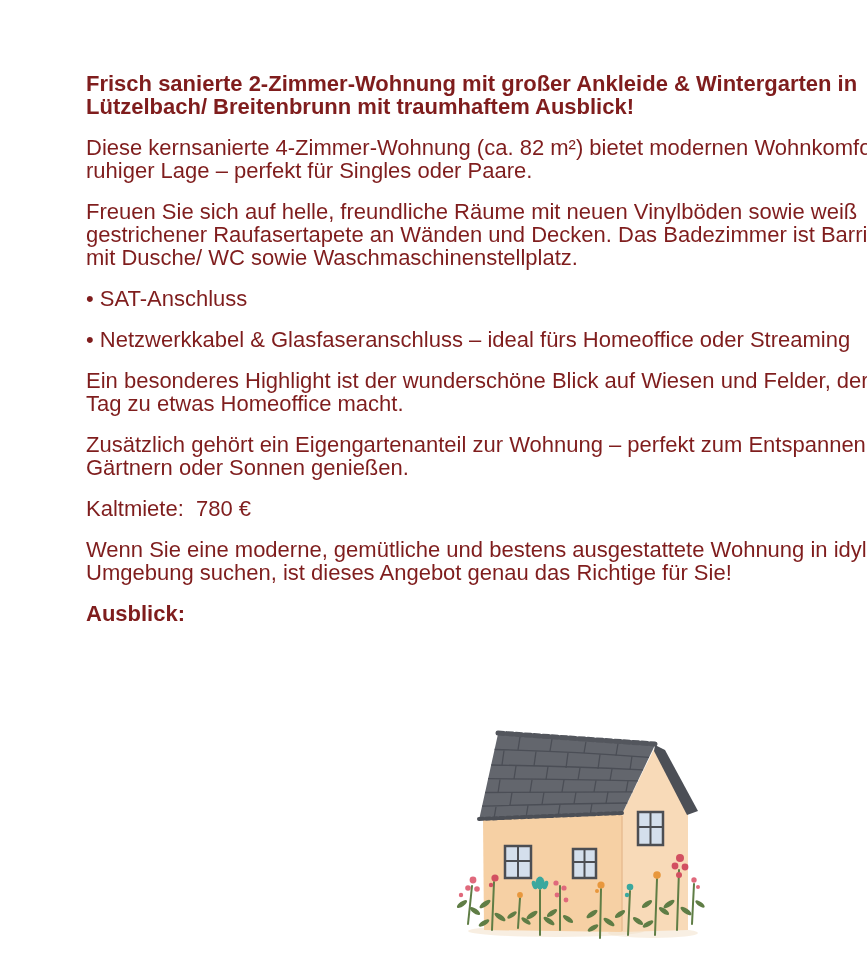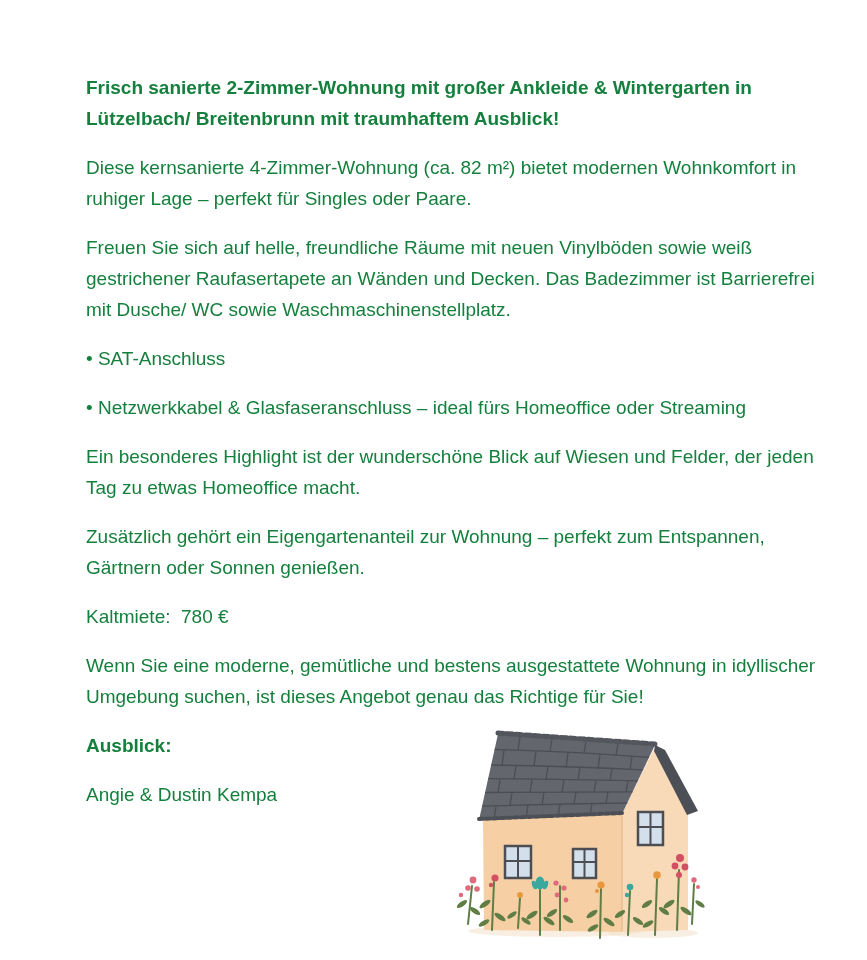--- a/index.html
+++ b/index.html
@@ -10,26 +10,26 @@
     color: #222222;
     position: relative;
     overflow: hidden;
   }
   .doc {
     position: absolute;
     left: 86px; top: 72px;
     width: 760px;
   }
   .block {
-    font-size: 19px;
-    line-height: 31px;
+    font-size: 22px;
+    line-height: 23px;
     margin: 0 0 18px 0;
     white-space: pre;      
     font-weight: normal;
-    color: #15803d;
+    color: #7f1d1d;
   }
   .bold { font-weight: bold; }
   .email {
     text-decoration: underline;
     color: inherit;
     cursor: pointer;
   }
   .house {
     position: absolute;
     left: 448px; top: 718px;
@@ -52,21 +52,20 @@
   <div class="block">• Netzwerkkabel &amp; Glasfaseranschluss – ideal fürs Homeoffice oder Streaming</div>
   <div class="block">Ein besonderes Highlight ist der wunderschöne Blick auf Wiesen und Felder, der jeden
 Tag zu etwas Homeoffice macht.</div>
   <div class="block">Zusätzlich gehört ein Eigengartenanteil zur Wohnung – perfekt zum Entspannen,
 Gärtnern oder Sonnen genießen.</div>
   <div class="block">Kaltmiete:  780 €</div>
   <div class="block">Wenn Sie eine moderne, gemütliche und bestens ausgestattete Wohnung in idyllischer
 Umgebung suchen, ist dieses Angebot genau das Richtige für Sie!</div>
 
   <div class="block bold">Ausblick:</div>
-  <div class="block">Angie &amp; Dustin Kempa</div>
 </div>
 
 <svg class="house" viewBox="0 0 320 228" xmlns="http://www.w3.org/2000/svg">
 
   <ellipse cx="108" cy="213" rx="88" ry="6" fill="#f2e0c8" opacity="0.55"></ellipse>
   <ellipse cx="205" cy="215" rx="45" ry="5" fill="#f2e0c8" opacity="0.5"></ellipse>
 
   <polygon points="35,100 174,96 174,214 36,212" fill="#f6d0a4"></polygon>
   <polygon points="206,31 240,94 240,212 174,214 174,96" fill="#f8dab8"></polygon>
   <line x1="174" y1="98" x2="174" y2="213" stroke="#e8bd92" stroke-width="1.5"></line>

